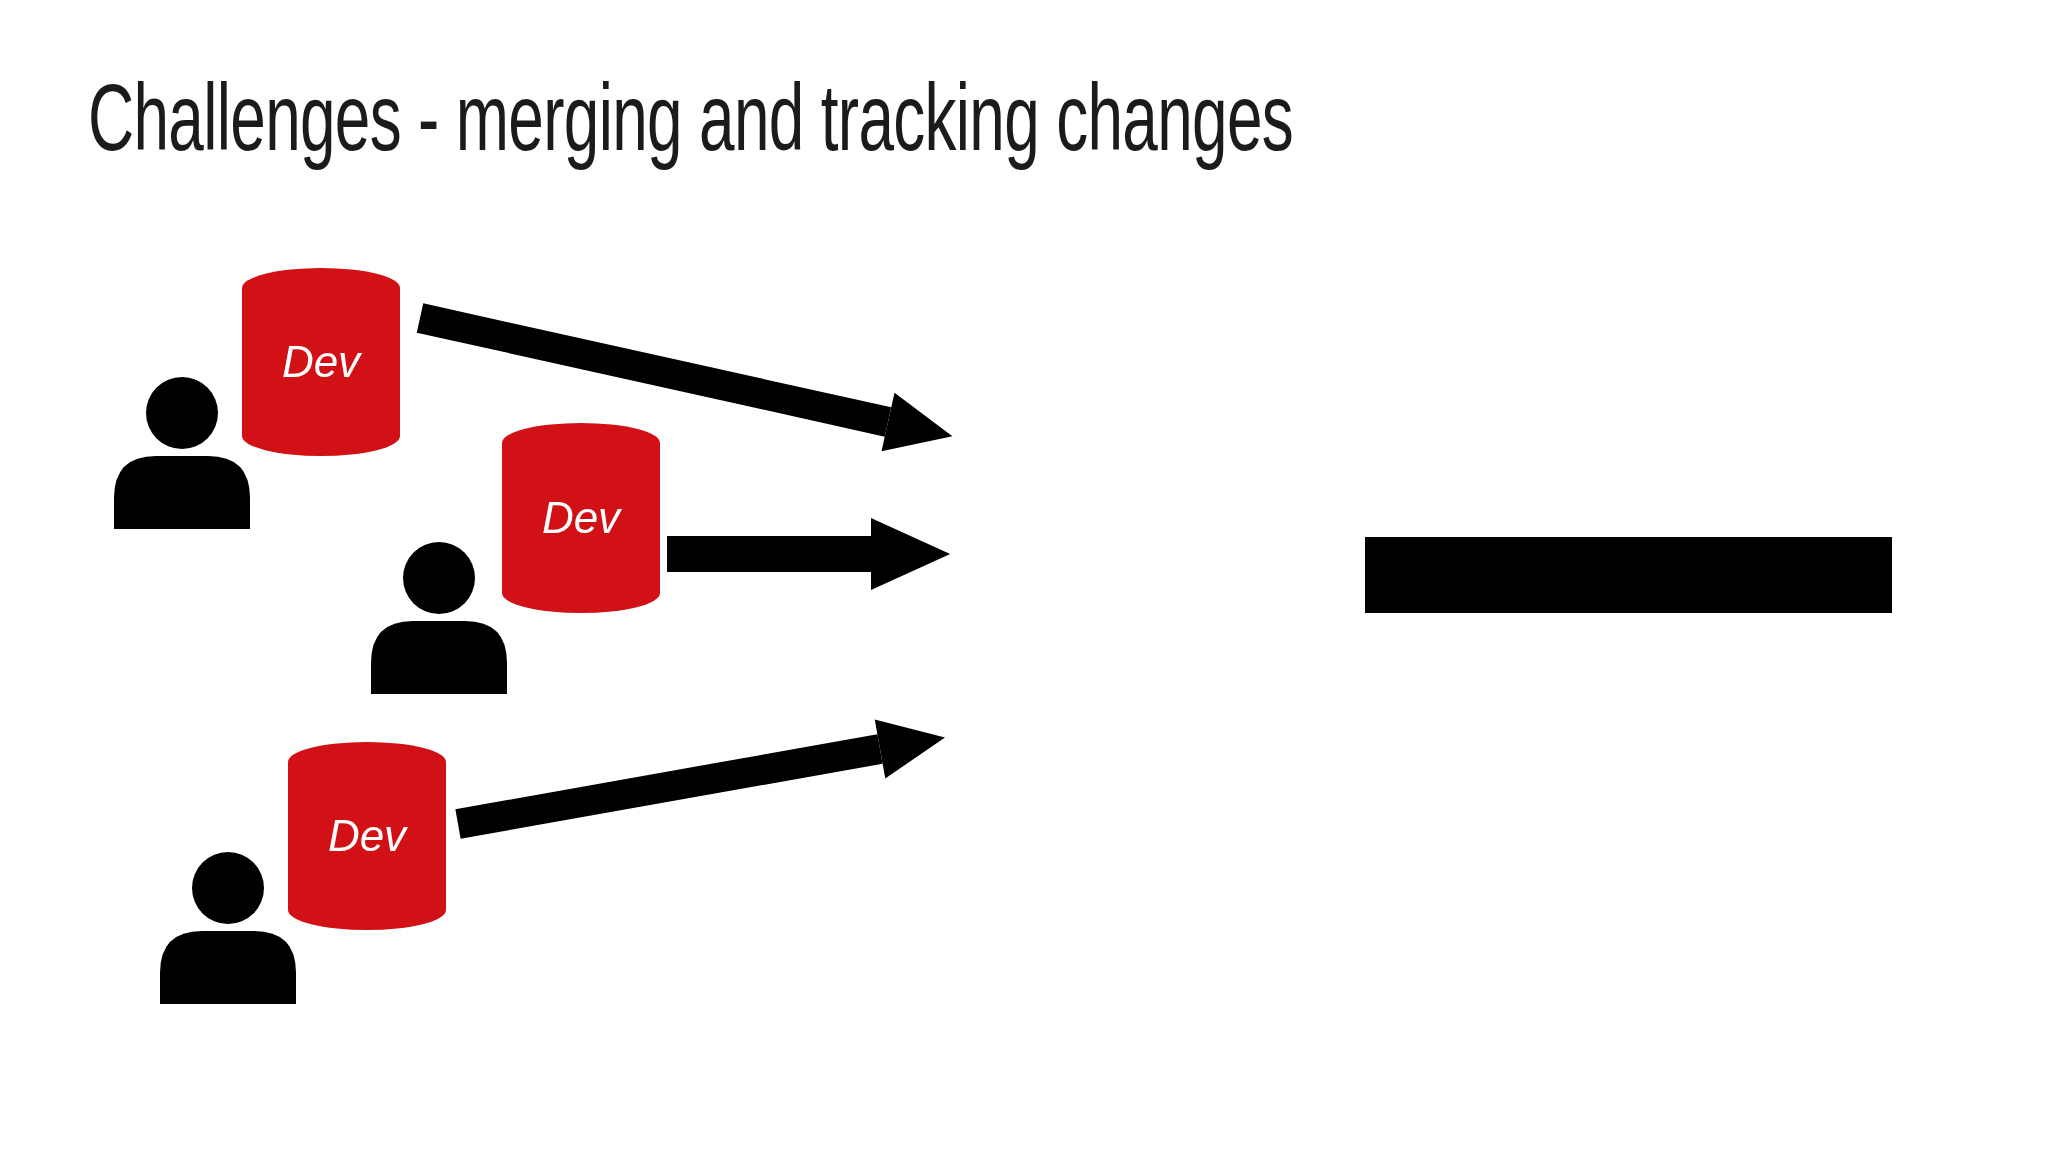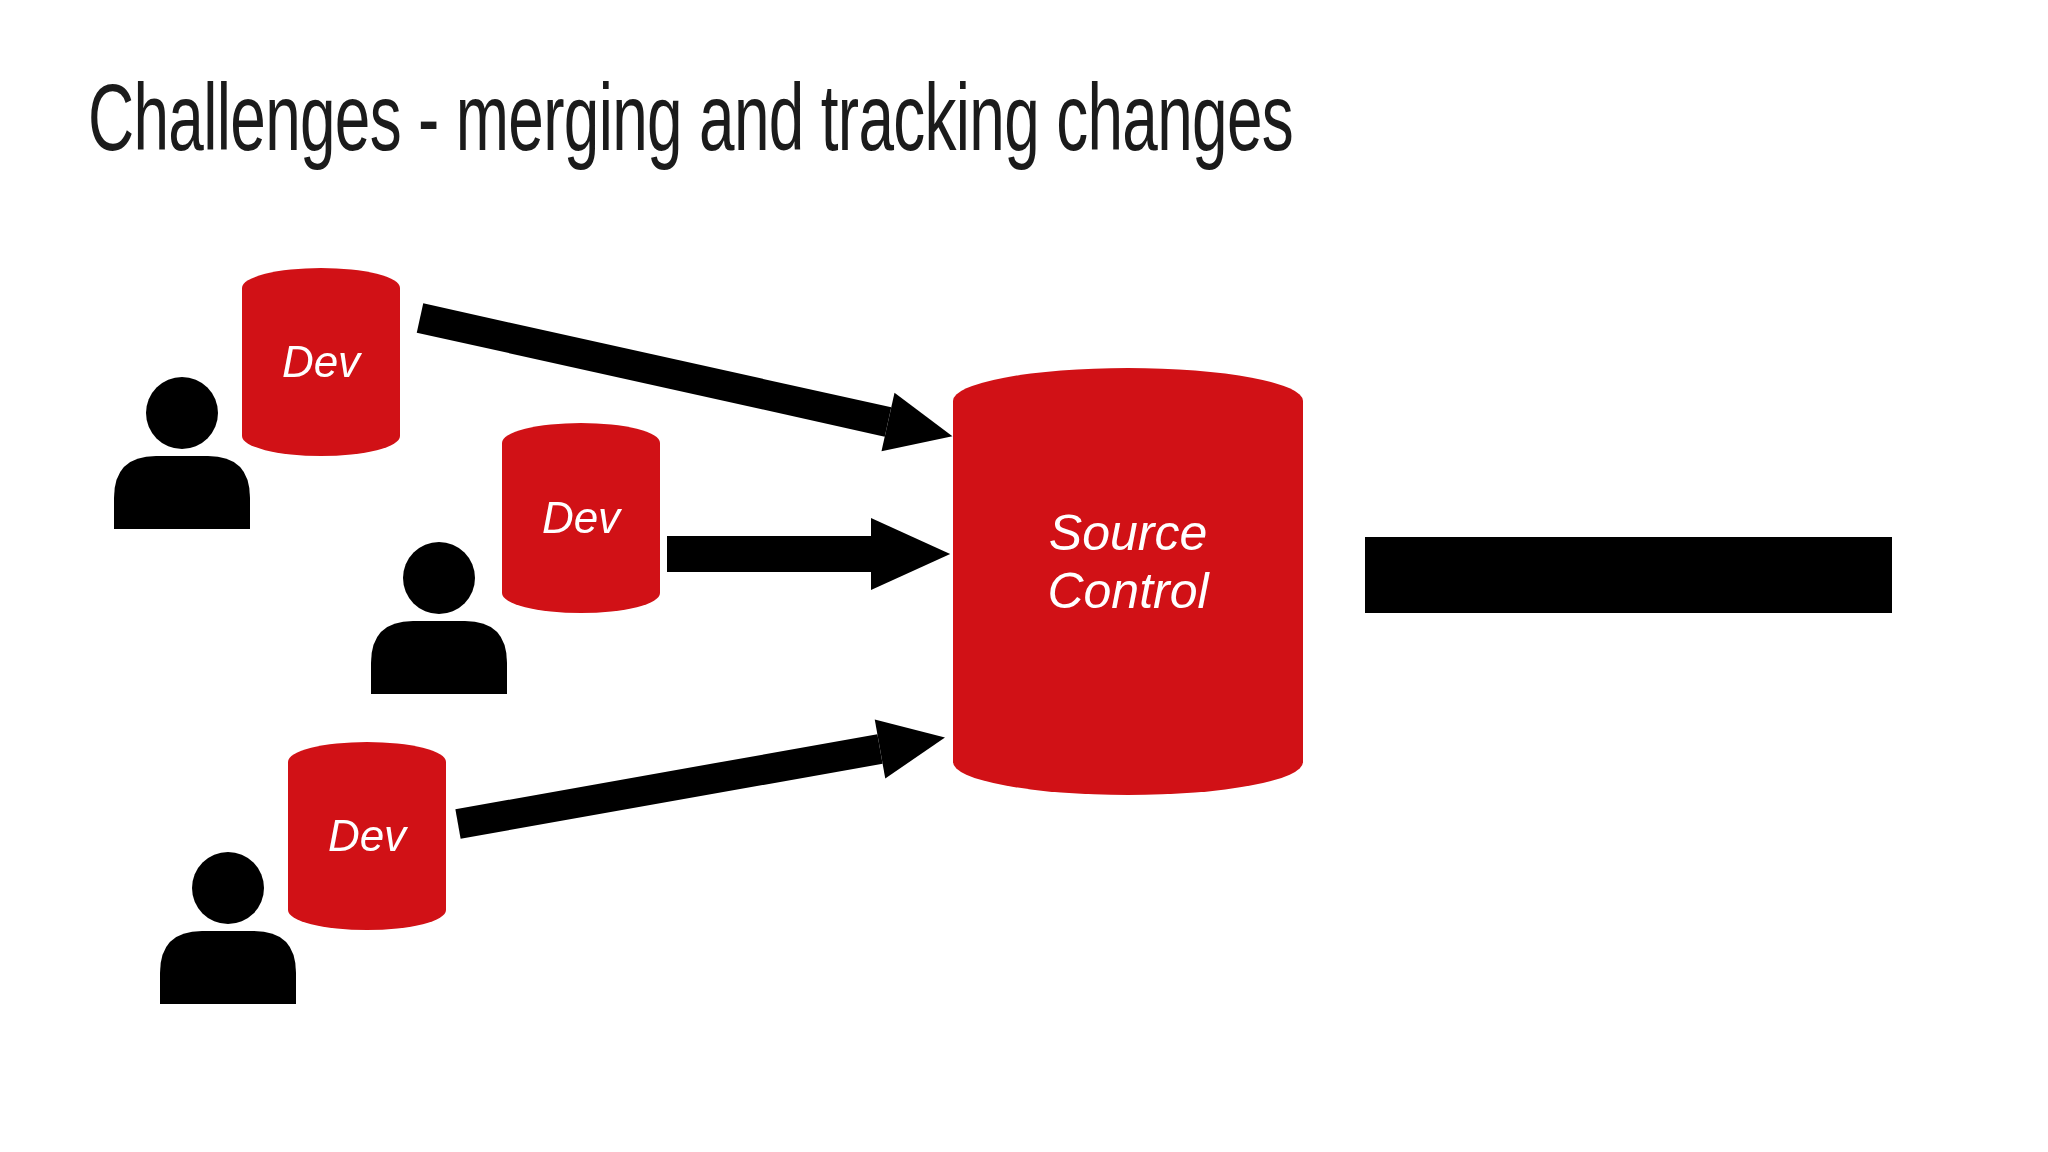--- a/index.html
+++ b/index.html
@@ -138,26 +138,20 @@
     <div class="node-label dev-label">Dev</div>
   </div>
 
   <div class="node" style="left:288px; top:742px; width:158px; height:188px;">
     <svg width="158" height="188" viewBox="0 0 158 188">
       <path class="can-fill" d="M0,20 A79,20 0 0 1 158,20 L158,168 A79,20 0 0 1 0,168 Z"></path>
     </svg>
     <div class="node-label dev-label">Dev</div>
   </div>
 
-  <div class="node" style="left:953px; top:368px; width:350px; height:427px;">
-    <svg width="350" height="427" viewBox="0 0 350 427">
-      <path class="can-fill" d="M0,33 A175,33 0 0 1 350,33 L350,394 A175,33 0 0 1 0,394 Z"></path>
-    </svg>
-    <div class="node-label sc-label">Source Control</div>
-  </div>
 
   <svg class="person" style="left:110px; top:377px;" viewBox="0 0 144 152" xmlns="http://www.w3.org/2000/svg">
     <circle class="person-fill" cx="72" cy="36" r="36"></circle>
     <path class="person-fill" d="M4,152 L4,121 Q4,79 46,79 L98,79 Q140,79 140,121 L140,152 Z"></path>
   </svg>
 
   <svg class="person" style="left:367px; top:542px;" viewBox="0 0 144 152" xmlns="http://www.w3.org/2000/svg">
     <circle class="person-fill" cx="72" cy="36" r="36"></circle>
     <path class="person-fill" d="M4,152 L4,121 Q4,79 46,79 L98,79 Q140,79 140,121 L140,152 Z"></path>
   </svg>

